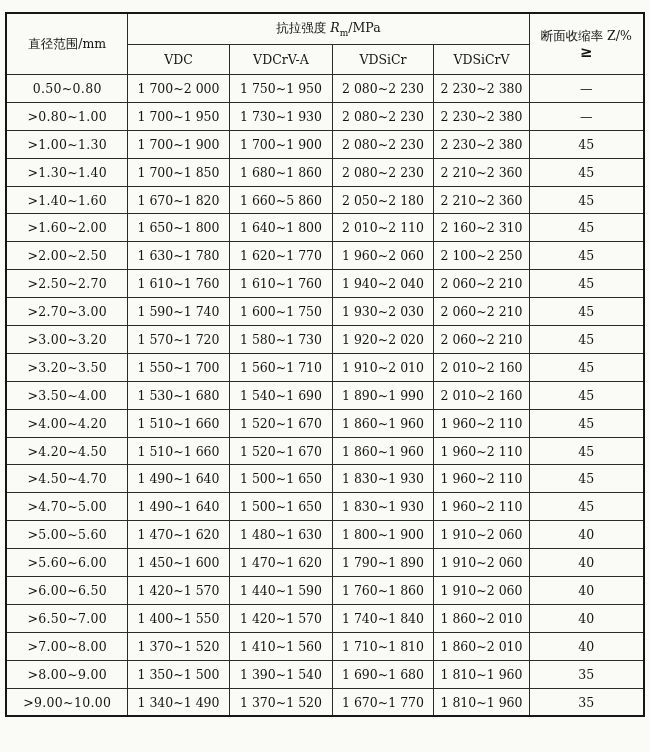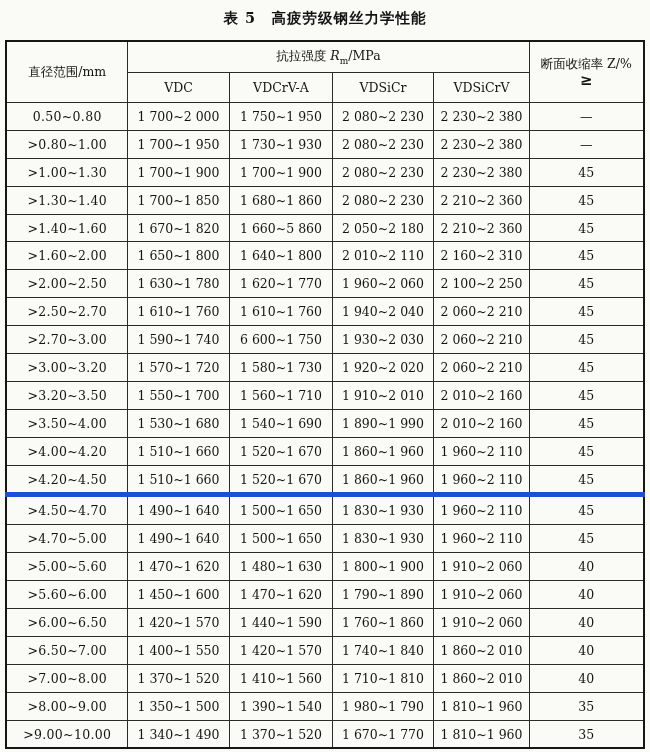--- a/index.html
+++ b/index.html
@@ -39,31 +39,28 @@
     white-space: nowrap;
     overflow: hidden;
   }
   thead th { height: 30px; }
   thead tr.group-row th { height: 29px; margin-top: 28px; }
   tbody td { height: 26.9px; }
   th.reduction-head { line-height: 1.35; font-size: 12.5px; }
   th.reduction-head .gte { font-size: 15px; font-weight: bold; line-height: 1; }
   .rm-symbol { font-style: italic; margin-top: 48px; }
   .rm-symbol sub { font-style: normal; font-size: 9px; }
-  tbody tr.sep td { border-top: 5px solid #1d4ed8; }
+  tbody tr.sep td { border-top: 1px solid #1d4ed8; }
   tbody td.diameter-cell { letter-spacing: 0.3px; }
 </style>
 </head>
 <body>
 
 <div class="page">
 
-  <div class="caption">
-    <span>表 5　高疲劳级钢丝力学性能</span>
-  </div>
 
   <table class="props">
     <colgroup>
       <col style="width:121px">
       <col style="width:102px">
       <col style="width:103px">
       <col style="width:101px">
       <col style="width:96px">
       <col style="width:114px">
     </colgroup>
@@ -144,21 +141,21 @@
           <td class="diameter-cell">&gt;2.50~2.70</td>
           <td>1 610~1 760</td>
           <td>1 610~1 760</td>
           <td>1 940~2 040</td>
           <td>2 060~2 210</td>
           <td>45</td>
         </tr>
         <tr>
           <td class="diameter-cell">&gt;2.70~3.00</td>
           <td>1 590~1 740</td>
-          <td>6 600~1 750</td>
+          <td>1 600~1 750</td>
           <td>1 930~2 030</td>
           <td>2 060~2 210</td>
           <td>45</td>
         </tr>
         <tr>
           <td class="diameter-cell">&gt;3.00~3.20</td>
           <td>1 570~1 720</td>
           <td>1 580~1 730</td>
           <td>1 920~2 020</td>
           <td>2 060~2 210</td>
@@ -249,21 +246,21 @@
           <td>1 370~1 520</td>
           <td>1 410~1 560</td>
           <td>1 710~1 810</td>
           <td>1 860~2 010</td>
           <td>40</td>
         </tr>
         <tr>
           <td class="diameter-cell">&gt;8.00~9.00</td>
           <td>1 350~1 500</td>
           <td>1 390~1 540</td>
-          <td>1 980~1 790</td>
+          <td>1 690~1 680</td>
           <td>1 810~1 960</td>
           <td>35</td>
         </tr>
         <tr>
           <td class="diameter-cell">&gt;9.00~10.00</td>
           <td>1 340~1 490</td>
           <td>1 370~1 520</td>
           <td>1 670~1 770</td>
           <td>1 810~1 960</td>
           <td>35</td>

